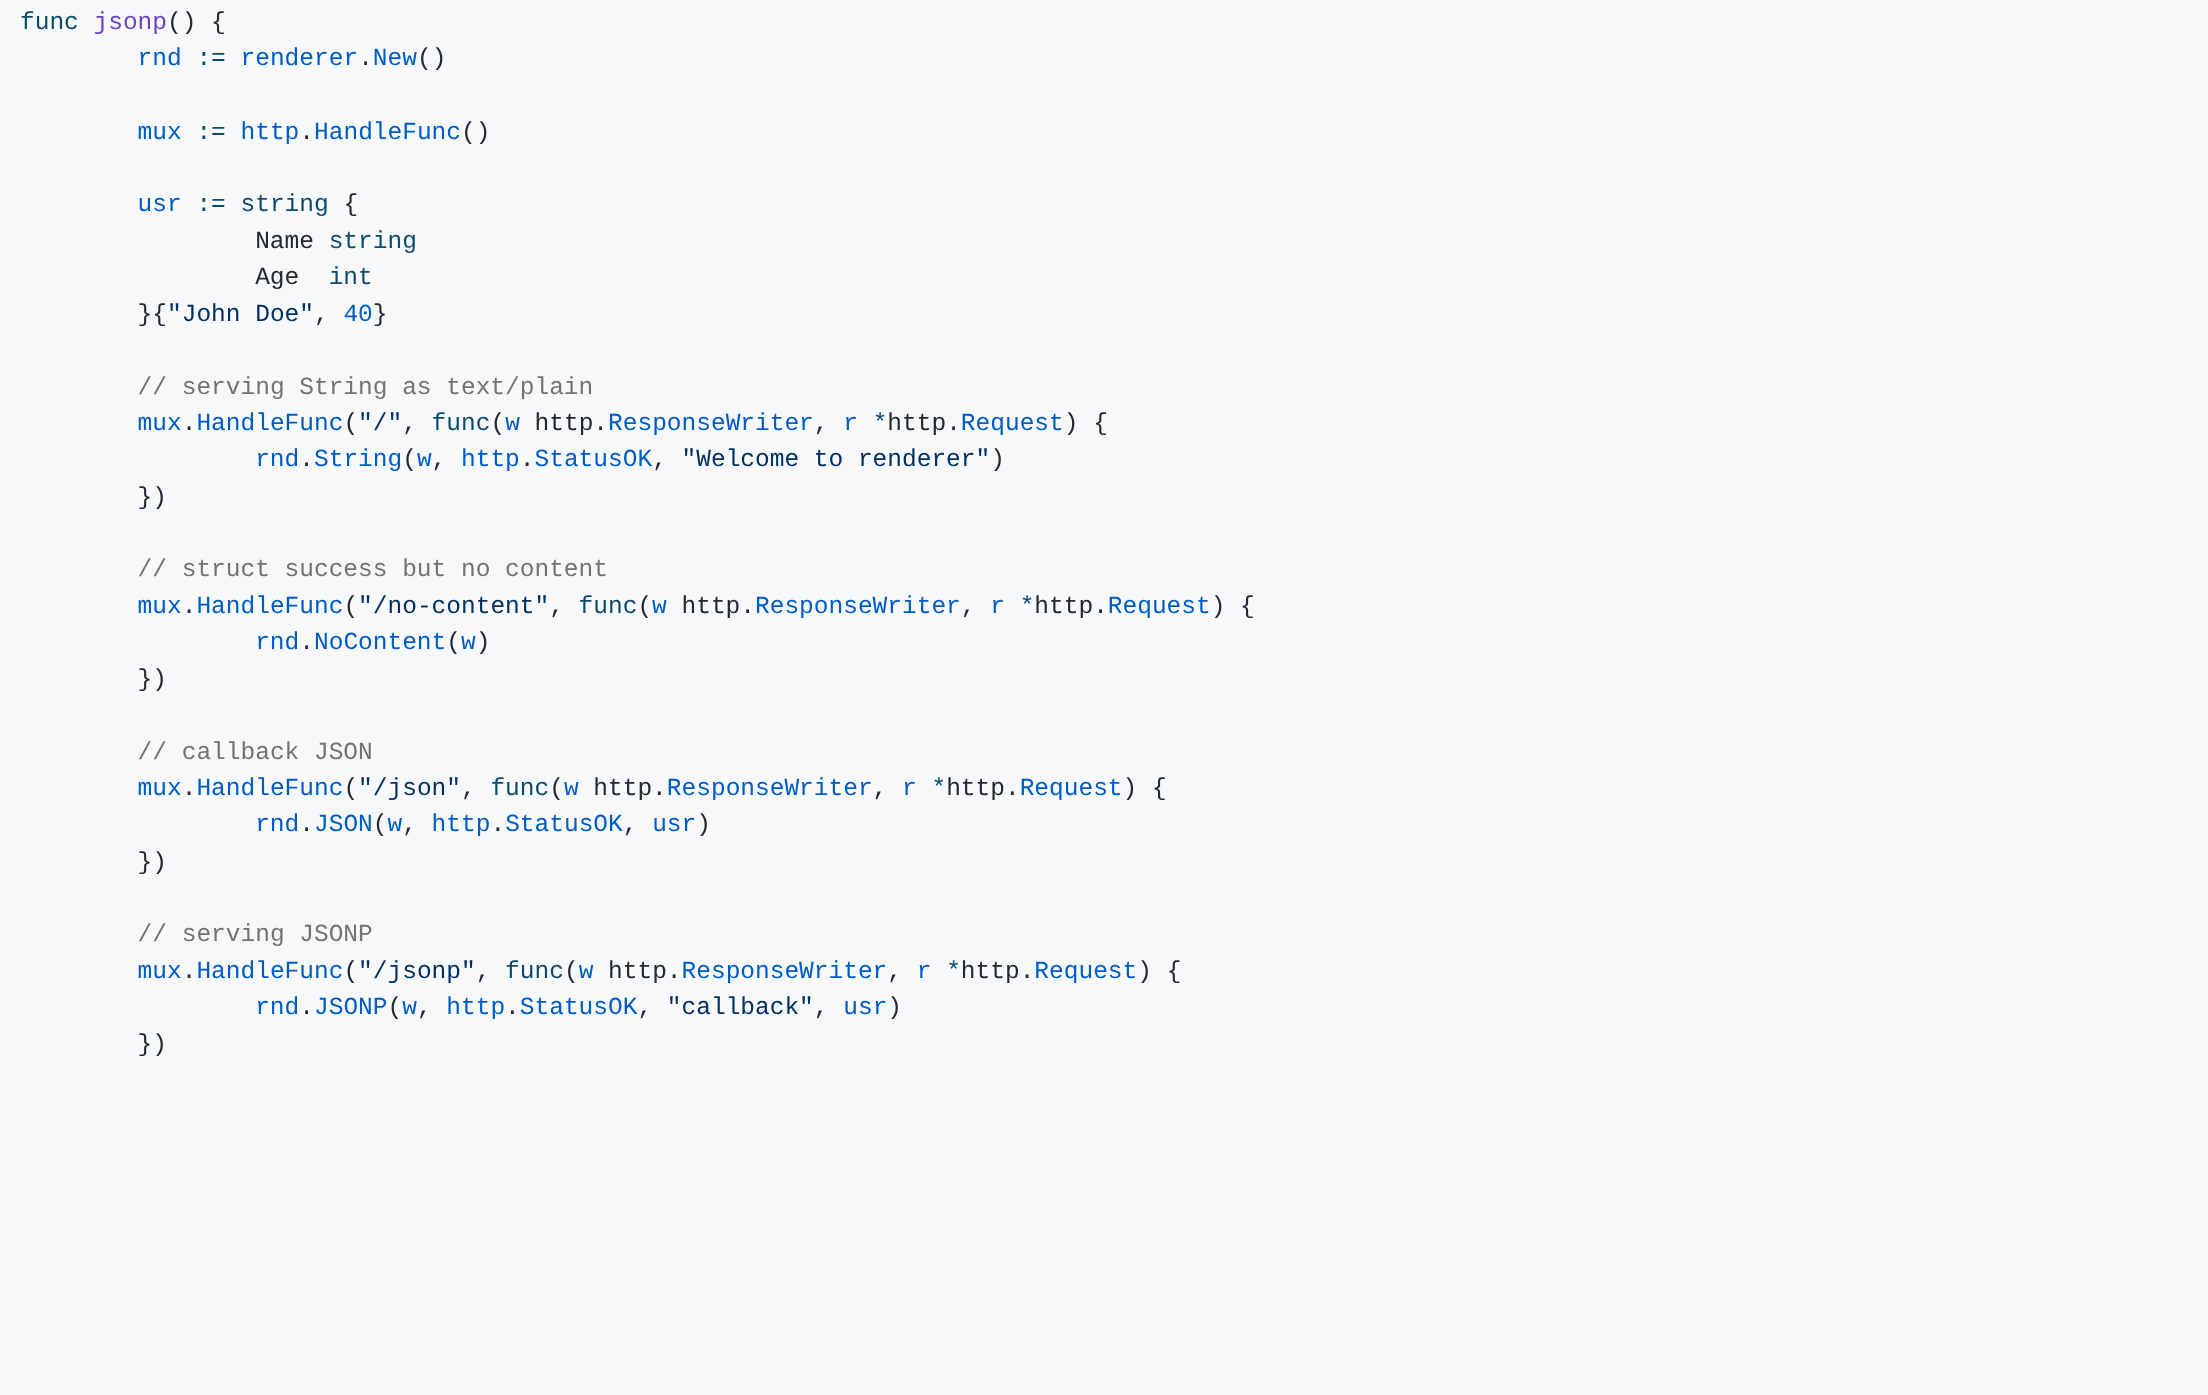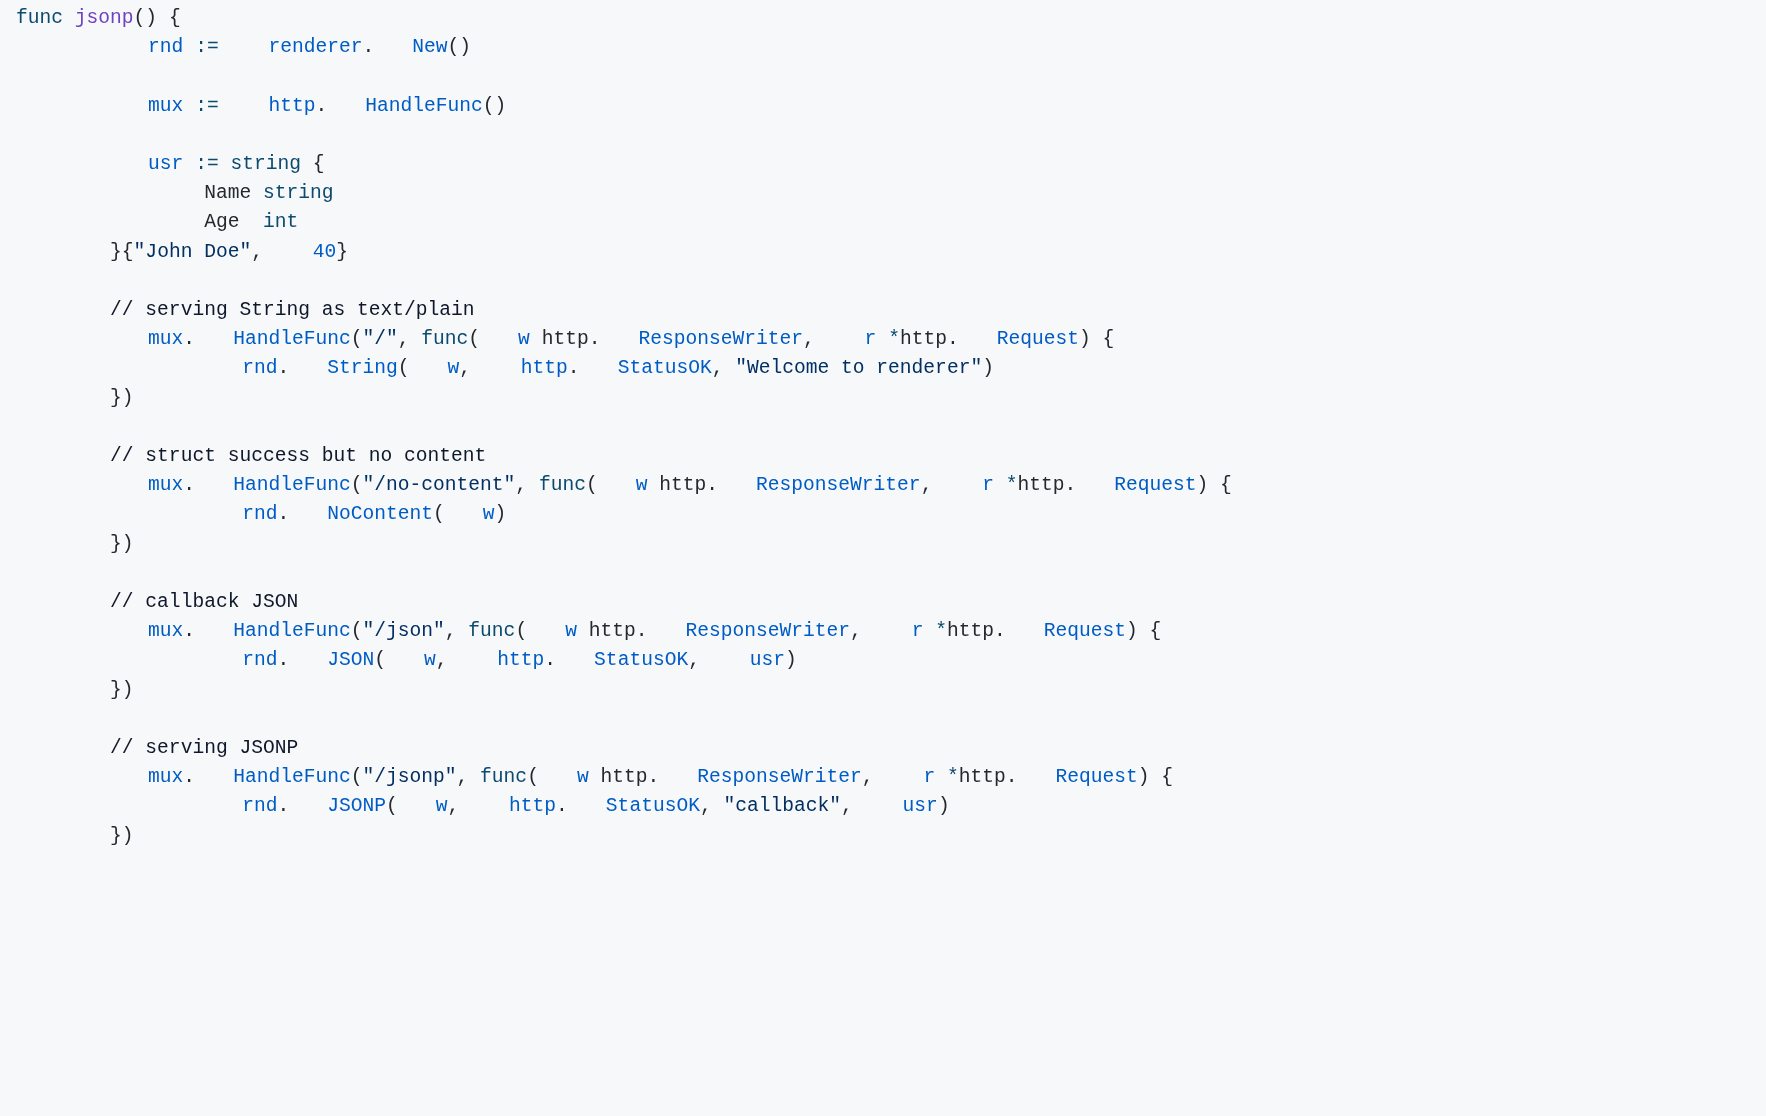--- a/index.html
+++ b/index.html
@@ -15,23 +15,23 @@
     padding: 4px 16px 16px 16px;
     font-family: "SFMono-Regular", ui-monospace, Menlo, Consolas, "Liberation Mono", monospace;
     font-size: 19.6px;
     line-height: 29.2px;
     color: #24292e;
     white-space: pre;
     tab-size: 8;
   }
   .k  { color: #0c4a6e; }   
   .fn { color: #6f42c1; }   
-  .nm { color: #005cc5; margin-left: 38px; }   
+  .nm { color: #005cc5; }   
   .s  { color: #032f62; }   
-  .c  { color: #0f172a; }   
+  .c  { color: #737373; }   
 </style>
 </head>
 <body>
 
 <pre class="code" id="code-block"><span><span class="k">func</span><span> </span><span class="fn">jsonp</span><span>() {</span></span>
 <span>        <span class="nm">rnd</span><span> </span><span class="k">:=</span><span> </span><span class="nm">renderer</span><span>.</span><span class="nm">New</span><span>()</span></span>
 <span></span>
 <span>        <span class="nm">mux</span><span> </span><span class="k">:=</span><span> </span><span class="nm">http</span><span>.</span><span class="nm">HandleFunc</span><span>()</span></span>
 <span></span>
 <span>        <span class="nm">usr</span><span> </span><span class="k">:=</span><span> </span><span class="k">string</span><span> {</span></span>

